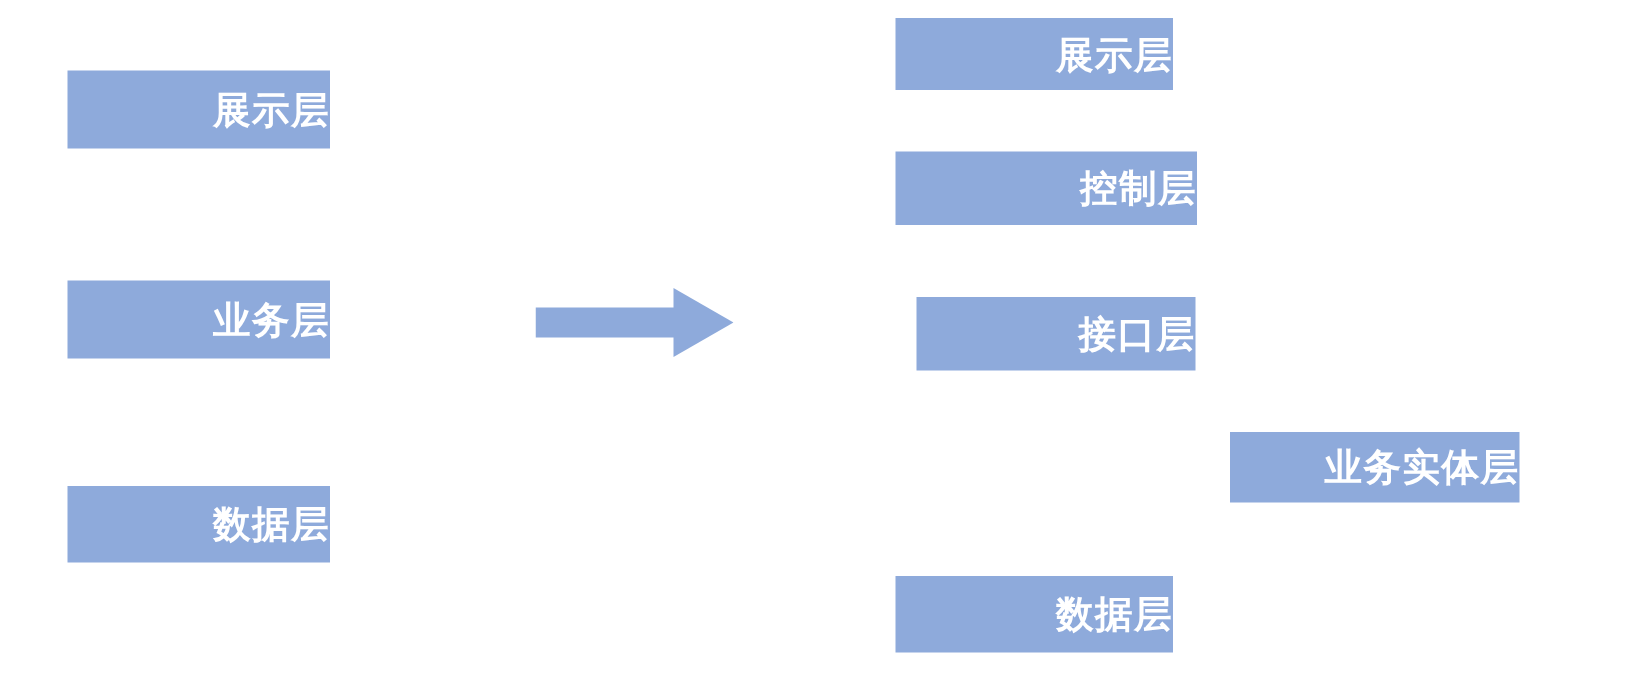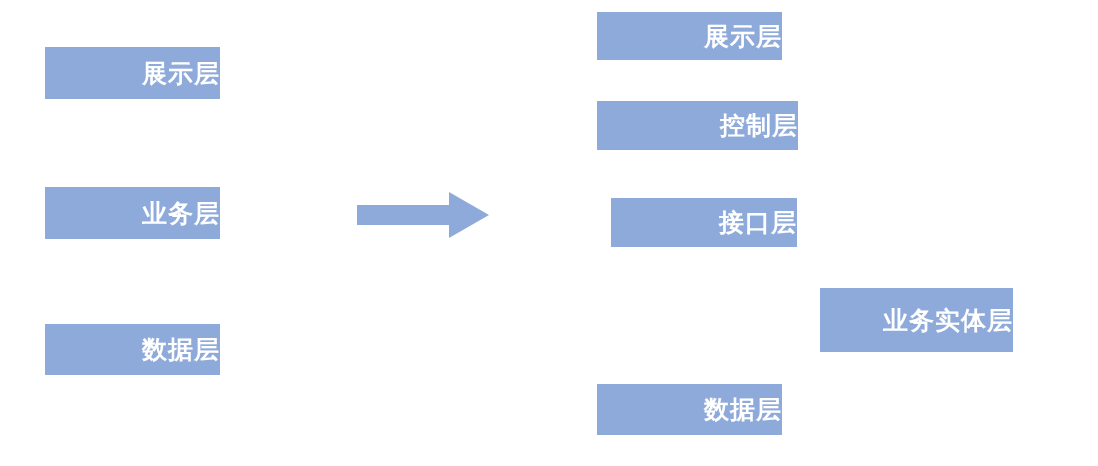--- a/index.html
+++ b/index.html
@@ -31,21 +31,21 @@
   .lbox-0 { left: 45px;  top: 47px;  width: 175px; height: 52px; }
   .lbox-1 { left: 45px;  top: 187px; width: 175px; height: 52px; }
   .lbox-2 { left: 45px;  top: 324px; width: 175px; height: 51px; }
   
   .rbox-0 { left: 597px; top: 12px;  width: 185px; height: 48px; }
   .rbox-1 { left: 597px; top: 101px; width: 201px; height: 49px; }
   .rbox-2 { left: 597px; top: 198px; width: 186px; height: 49px; margin-left: 14px; }
   .rbox-3 { left: 597px; top: 287px; width: 185px; height: 51px; }
   .rbox-4 { left: 597px; top: 384px; width: 185px; height: 51px; }
   
-  .sbox { left: 820px; top: 288px; width: 193px; height: 64px; }
+  .sbox { left: 820px; top: 288px; width: 193px; height: 47px; }
   
   .arrow-wrap {
     position: absolute;
     left: 357px;
     top: 192px;
     width: 132px;
     height: 46px;
   }
   .arrow-wrap svg { display: block; }
 </style>

